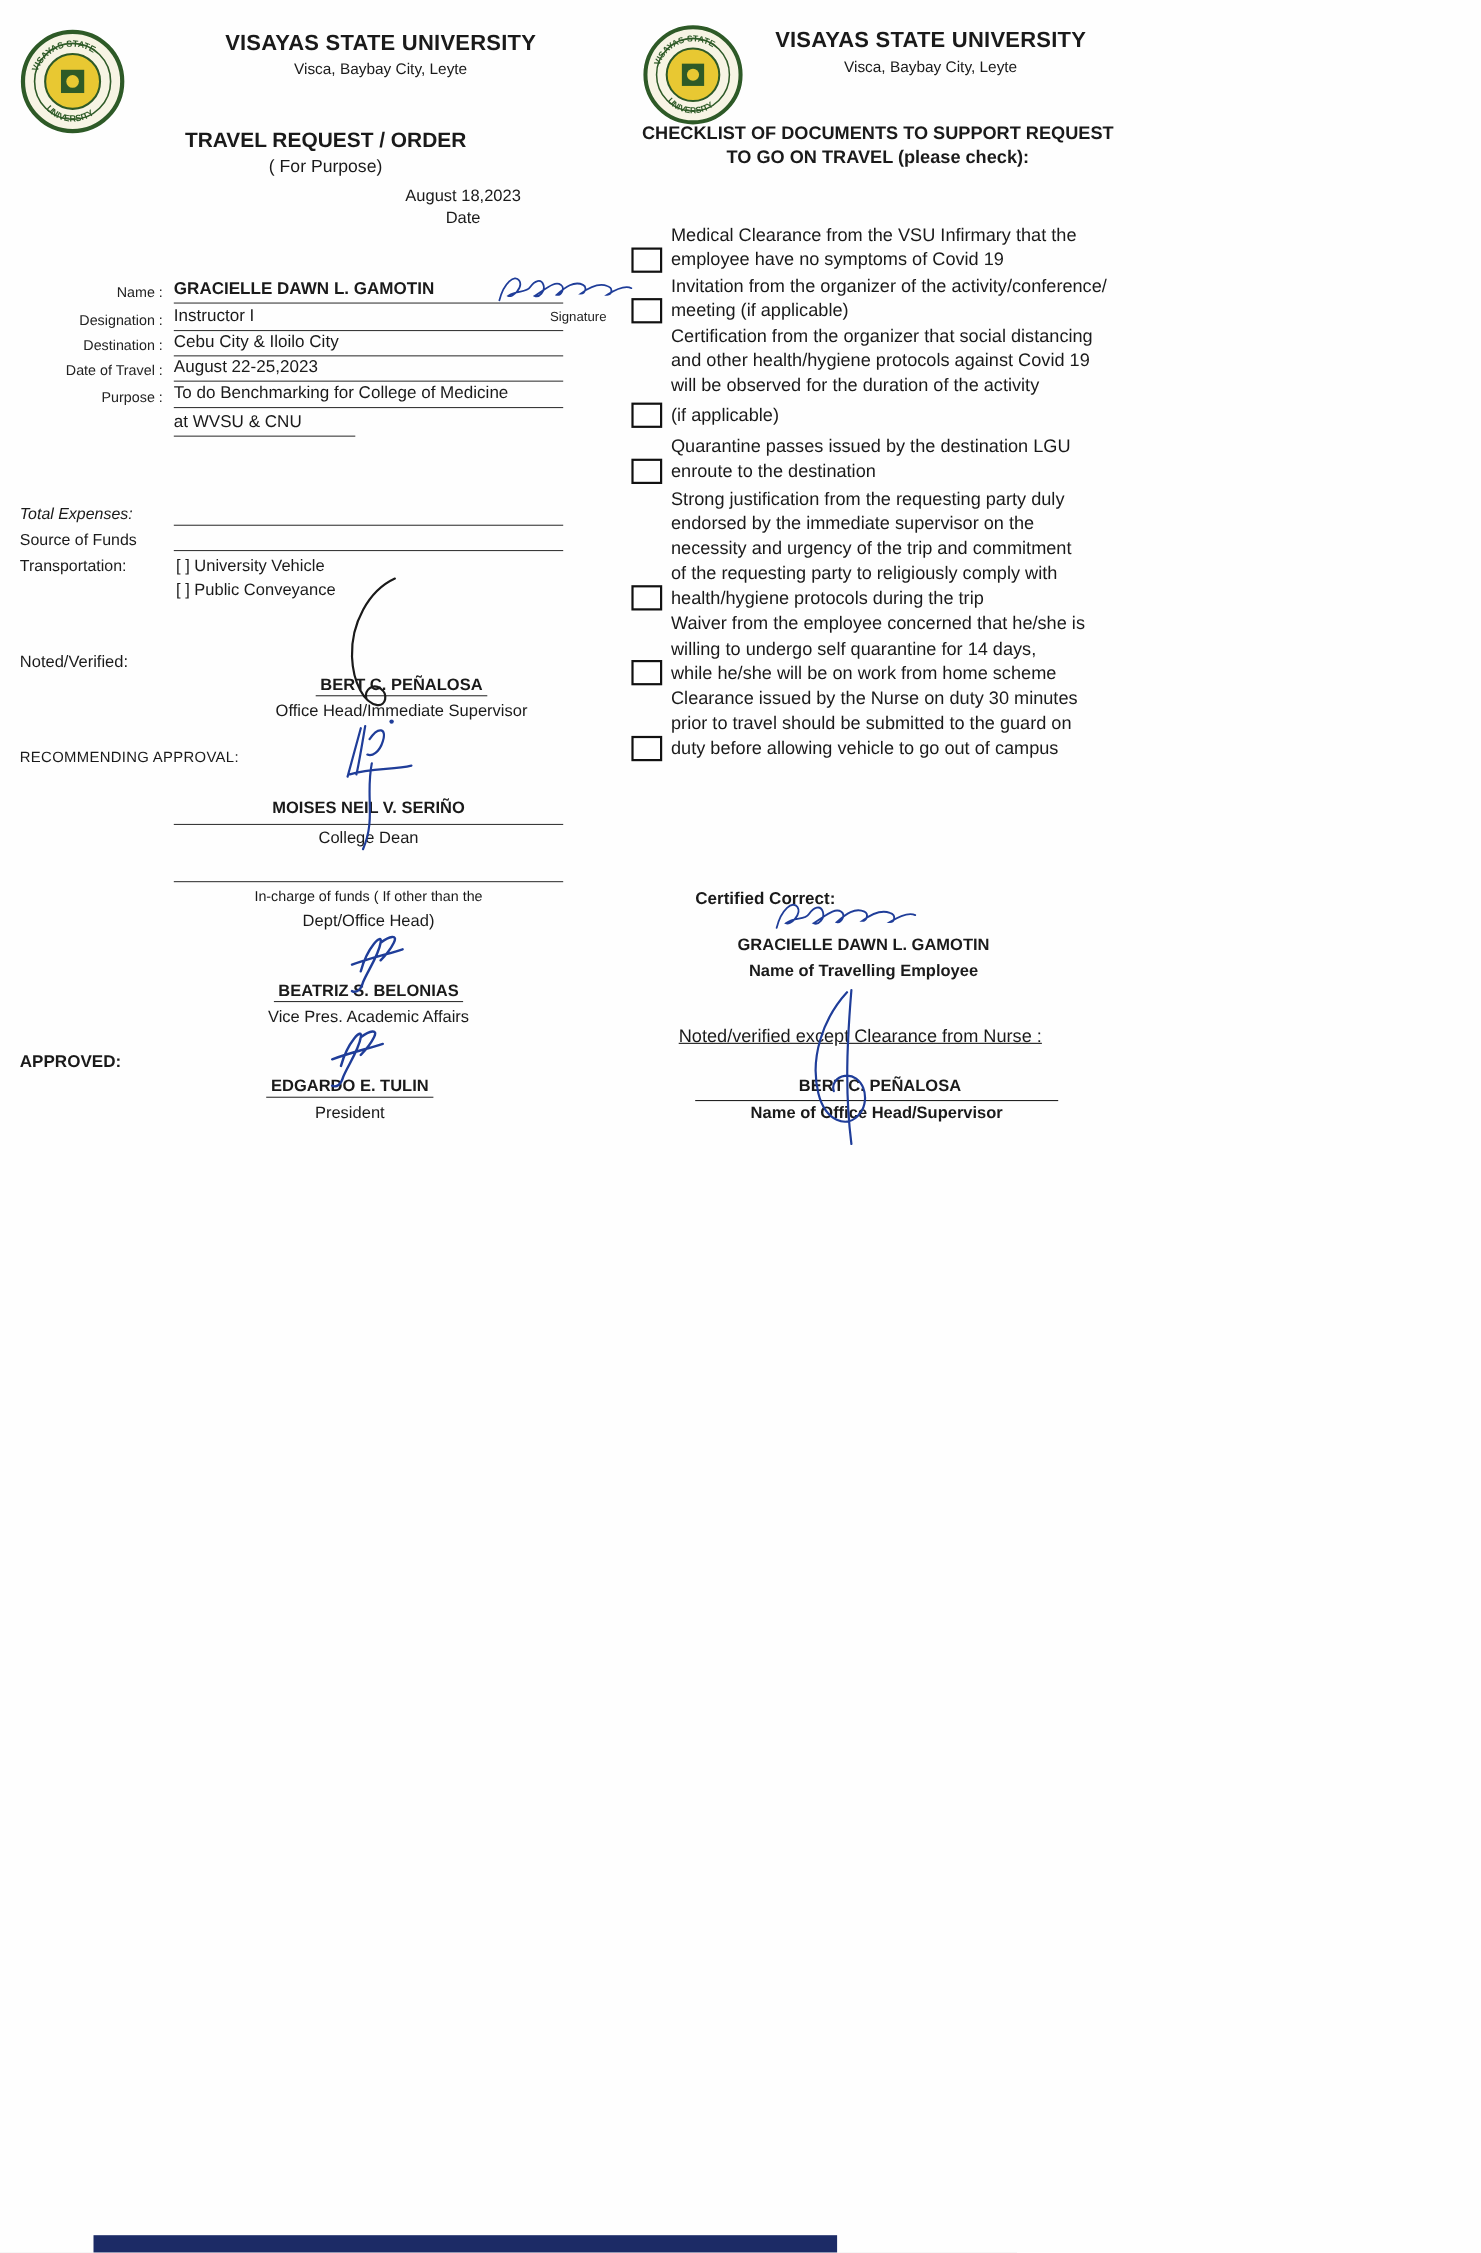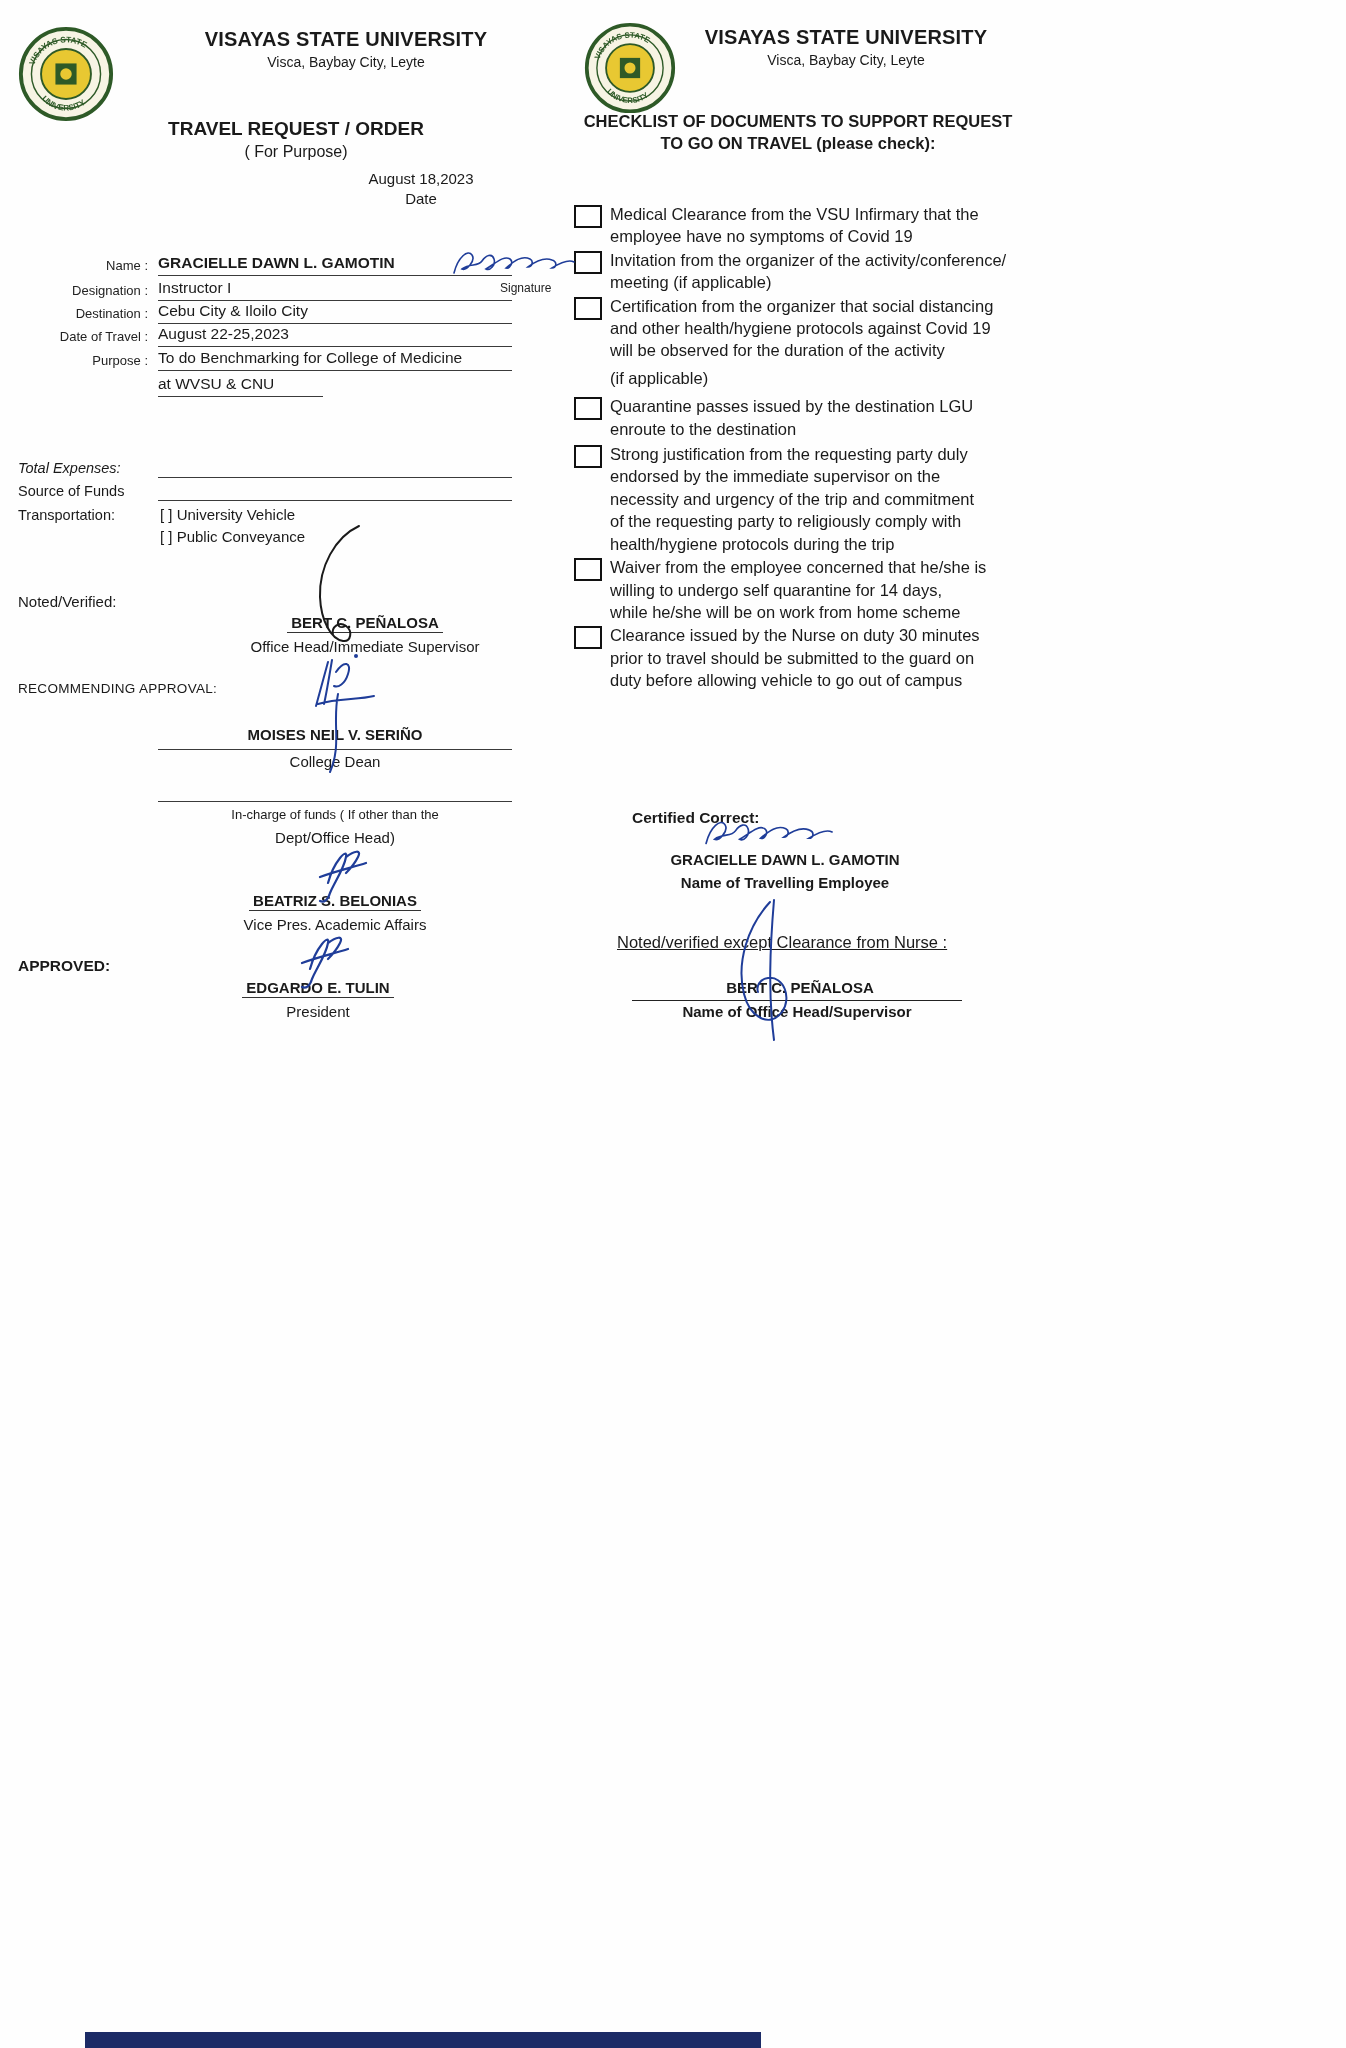--- a/index.html
+++ b/index.html
@@ -70,21 +70,21 @@
   .incharge-l2{left:158px;top:829px;width:354px;font-size:15px;}
   .incharge-name{left:158px;top:892px;width:354px;font-size:15px;font-weight:bold;}
   .incharge-title{left:158px;top:916px;width:354px;font-size:15px;}
 
   .approved-label{left:18px;top:957px;font-size:15.5px;font-weight:bold;}
   .approved-name{left:178px;top:979px;width:280px;font-size:15px;font-weight:bold;}
   .approved-title{left:178px;top:1003px;width:280px;font-size:15px;}
 
   
   .checklist{left:574px;top:203px;width:452px;}
-  .chk-item{display:flex;align-items:flex-start;margin:0 0 1px 0;}
+  .chk-item{display:flex;align-items:flex-end;margin:0 0 1px 0;}
   .chk-box{flex:none;width:24px;height:19px;border:2.2px solid #111;margin:2px 8px 0 0;background:#fff;}
   .chk-lines{font-size:16.5px;line-height:22.4px;}
   .chk-item.gap-after{margin-bottom:6px;}
   .chk-item.small-gap-after{margin-bottom:3px;}
   .chk-line.gap-top{margin-top:5px;}
 
   
   .certified-label{left:632px;top:809px;font-size:15.5px;font-weight:bold;}
   .certified-name{left:618px;top:851px;width:334px;font-size:15px;font-weight:bold;}
   .certified-caption{left:618px;top:874px;width:334px;font-size:15px;font-weight:bold;}

